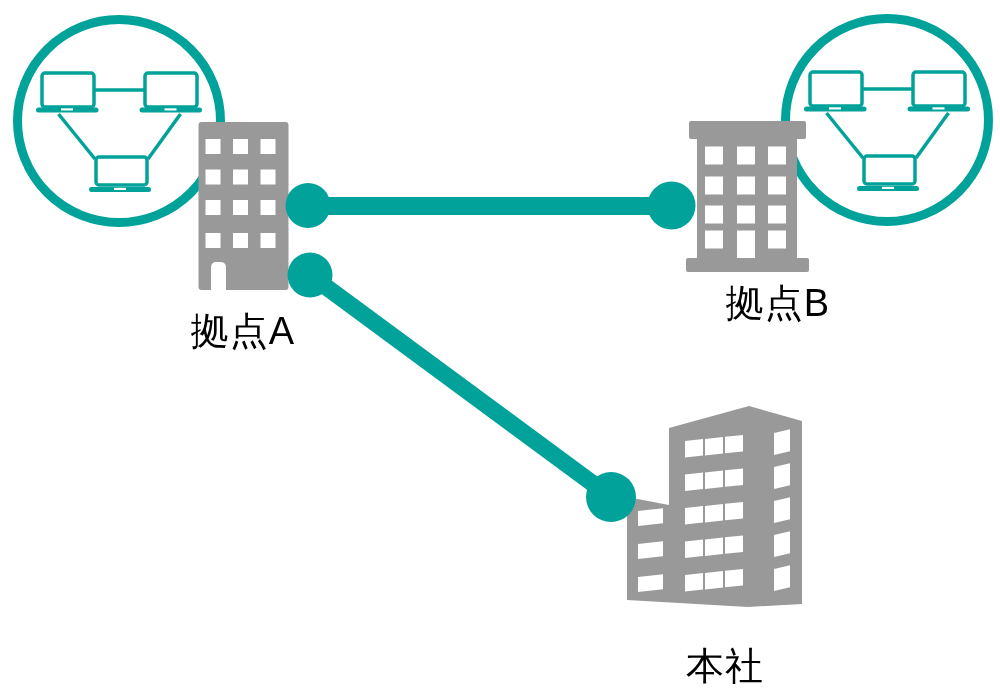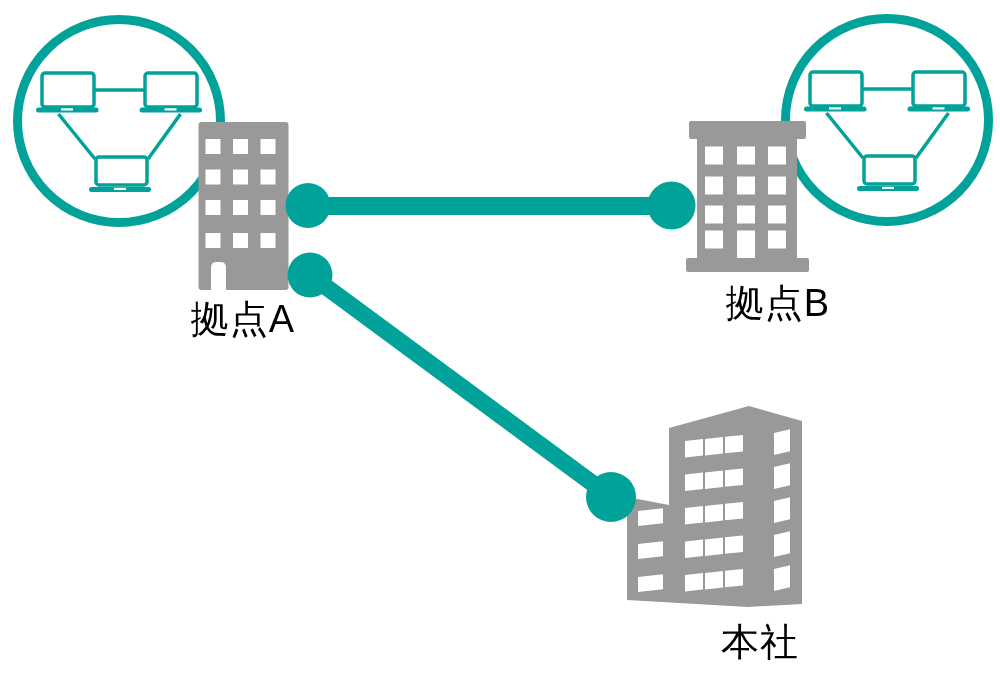--- a/index.html
+++ b/index.html
@@ -151,17 +151,17 @@
     </g>
 
     <g>
       <circle cx="308" cy="205.5" r="22.5" class="teal-fill"></circle>
       <circle cx="671.5" cy="205.5" r="24" class="teal-fill"></circle>
       <circle cx="310" cy="275" r="22.5" class="teal-fill"></circle>
       <circle cx="611" cy="497" r="25" class="teal-fill"></circle>
     </g>
   </svg>
 
-  <div class="node-label" style="left:243px; top:299px;">拠点A</div>
+  <div class="node-label" style="left:243px; top:311px;">拠点A</div>
   <div class="node-label" style="left:750px; top:283px;margin-left:28px;">拠点B</div>
-  <div class="node-label" style="left:725px; top:622px;margin-left:35px;">本社</div>
+  <div class="node-label" style="left:725px; top:646px;">本社</div>
 
 </div>
 
 </body></html>

